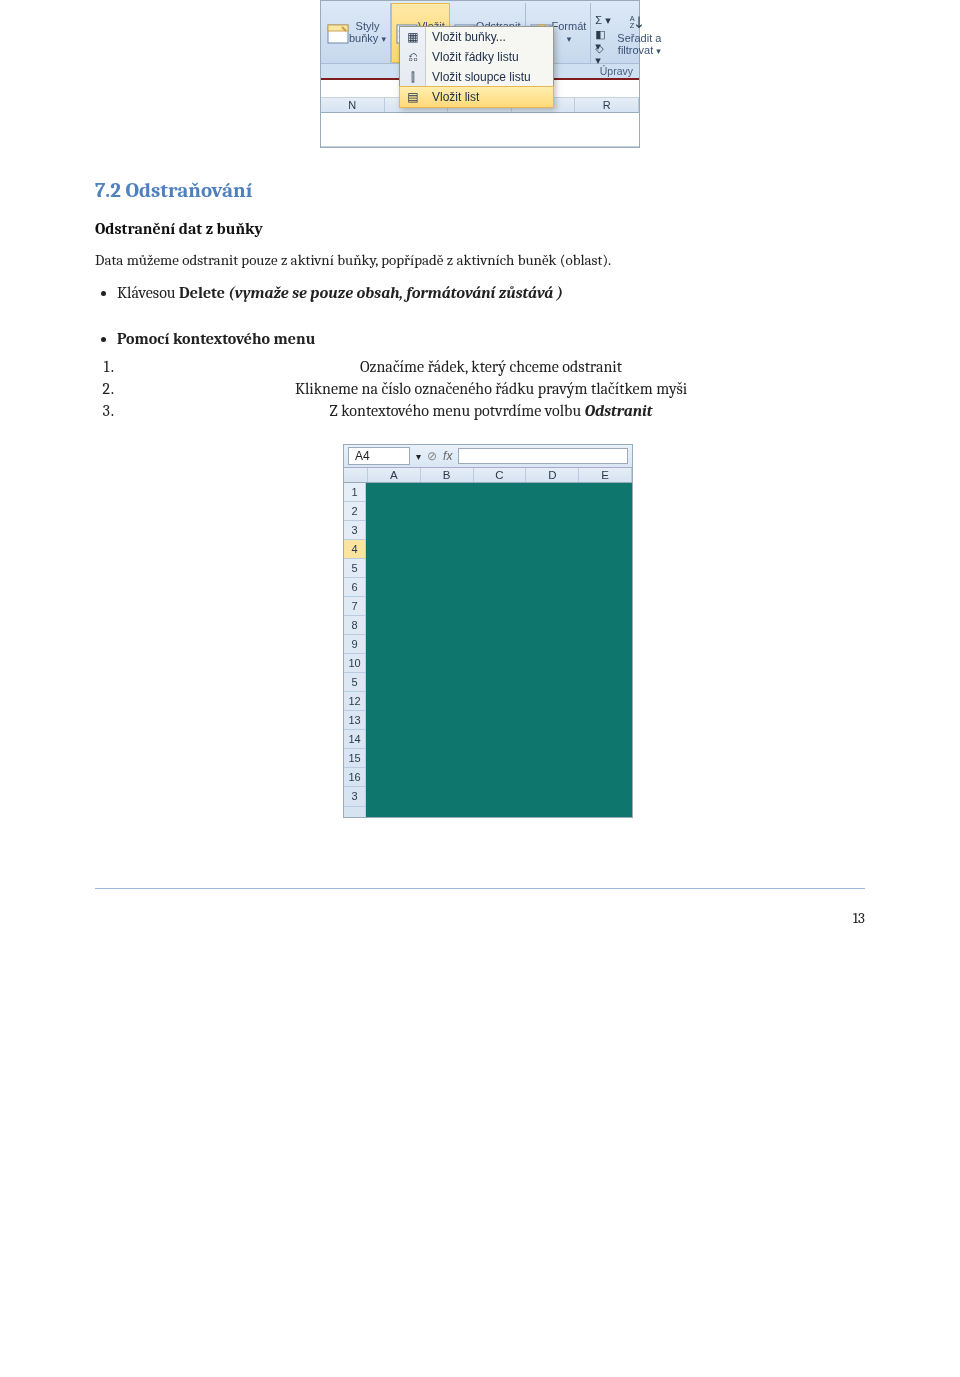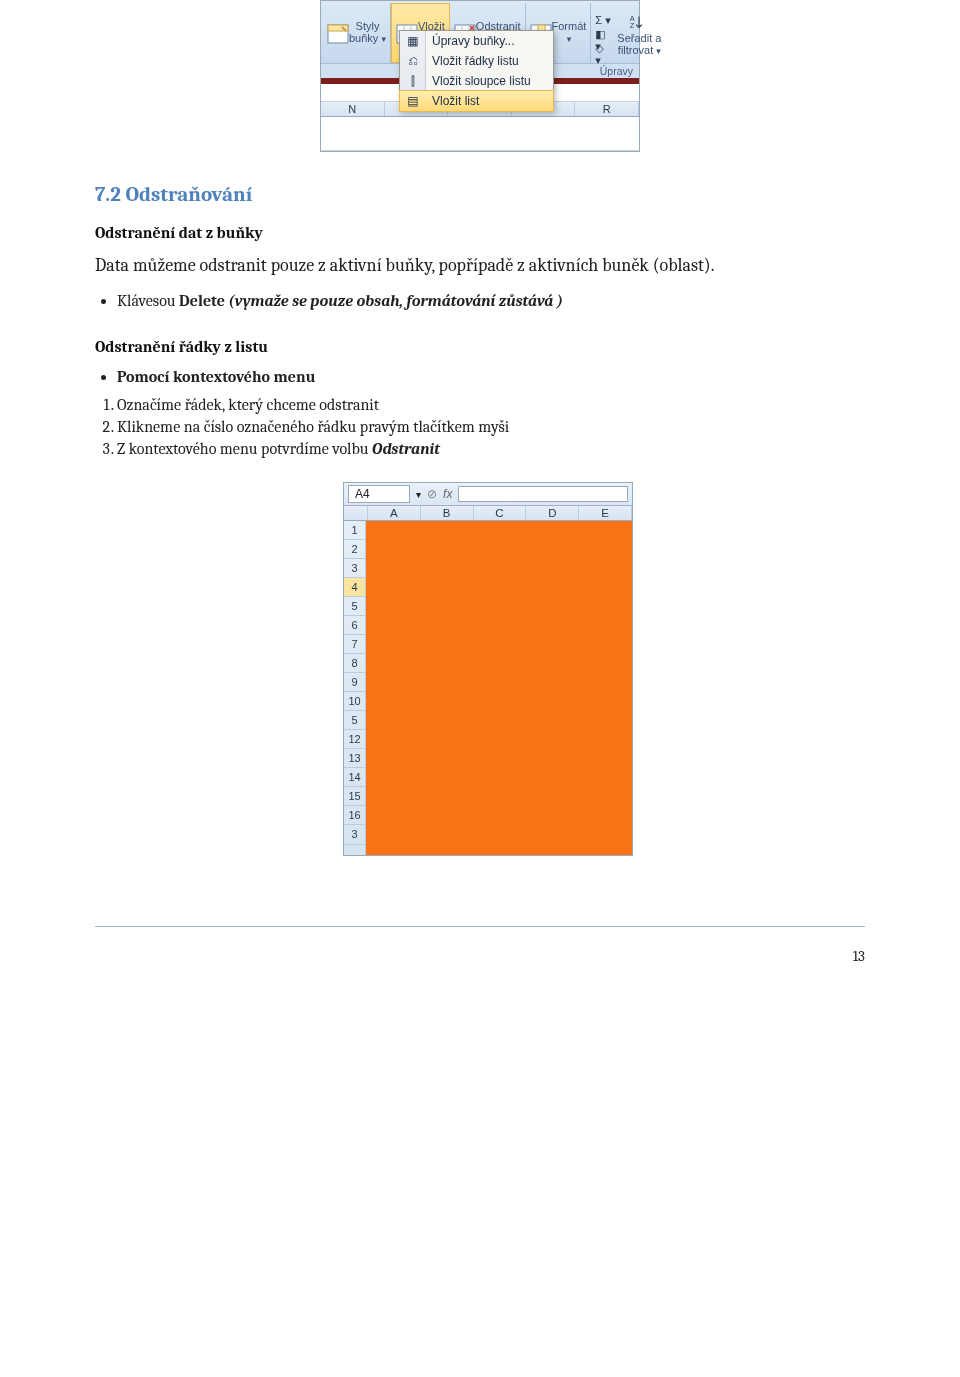--- a/index.html
+++ b/index.html
@@ -67,21 +67,21 @@
     flex-direction: column;
     gap: 2px;
     padding-top: 2px;
   }
   .mini-icon { width: 16px; height: 12px; font-size: 11px; line-height: 12px; }
   .group-title-row {
     display: flex;
     background: #cfe0f2;
     font-size: 10.5px;
     color: #4a6080;
-    border-bottom: 6px solid #7f1d1d;
+    border-bottom: 2px solid #7f1d1d;
   }
   .group-title-row div { padding: 1px 6px; border-right: 1px solid #a8bed6; }
   .group-title-row .right { margin-left: auto; border-right: none; }
   .colhdr-row {
     display: flex;
     background: linear-gradient(#e6eef7, #d6e3f1);
     font-size: 11px;
     color: #2b3b4d;
     border-bottom: 1px solid #9ab;
   }
@@ -125,21 +125,21 @@
     height: 18px;
     background: #fff;
     border-bottom: 1px solid #c8d2dc;
   }
 
   
   .ctx-shot {
     width: 290px;
     font-family: "Segoe UI", Tahoma, sans-serif;
     font-size: 12.5px;
-    background: #f97316;
+    background: #0f766e;
     border: 1px solid #9ab;
     margin-left: 16px;
   }
   .namebox-row {
     display: flex;
     align-items: center;
     background: linear-gradient(#e9f1fa, #d9e6f3);
     border-bottom: 1px solid #aac;
     padding: 2px 4px;
     gap: 6px;
@@ -198,36 +198,36 @@
     margin: 28px 0 18px 0;
   }
   .subheading {
     font-family: Cambria, Georgia, serif;
     font-weight: bold;
     font-size: 16px;
     margin: 14px 0 12px 0;
     color: #111;
   }
   p.body-text {
-    font-size: 18px;
+    font-size: 15px;
     margin: 10px 0 14px 0;
     line-height: 1.35;
   }
   ul.bullets {
     margin: 10px 0 28px 22px;
     padding: 0;
     font-size: 16px;
   }
   ul.bullets li { margin: 4px 0; }
   ol.steps {
     margin: 10px 0 24px 22px;
     padding: 0;
     font-size: 16px;
   }
-  ol.steps li { margin: 4px 0; }
+  ol.steps li { margin: 4px 0; text-align: center; }
   .page-number {
     text-align: right;
     font-size: 15px;
     color: #222;
     padding: 18px 95px 10px 0;
     border-top: none;
   }
   .pagenum-line {
     margin: 0 95px 2px 95px;
     border-top: 1.5px solid #9fb7d9;
@@ -317,21 +317,21 @@
         <div></div>
         <div></div>
         <div></div>
         <div>R</div>
       </div>
       <div style="position:relative;height:0;">
         <div class="dropdown" style="position:absolute;top:-86px;">
           <div class="ddicon-col"></div>
           <div class="dd-item">
             <span class="dd-icon">▦</span>
-            <span>Úpravy buňky...</span>
+            <span>Vložit buňky...</span>
           </div>
           <div class="dd-item">
             <span class="dd-icon">⎌</span>
             <span>Vložit řádky listu</span>
           </div>
           <div class="dd-item">
             <span class="dd-icon">⫿</span>
             <span>Vložit sloupce listu</span>
           </div>
           <div class="dd-item highlighted">
@@ -349,21 +349,20 @@
   <div class="subheading">Odstranění dat z buňky</div>
 
   <p class="body-text">Data můžeme odstranit pouze z aktivní buňky, popřípadě z aktivních buněk (oblast).</p>
 
   <ul class="bullets">
     <li>
       <span>Klávesou </span><strong>Delete</strong><em class="i"> (vymaže se pouze obsah, formátování zůstává )</em>
     </li>
   </ul>
 
-  <div class="subheading">Odstranění řádky z listu</div>
 
   <ul class="bullets" style="margin-bottom:10px;">
     <li><strong>Pomocí kontextového menu</strong></li>
   </ul>
 
   <ol class="steps">
     <li>Označíme řádek, který chceme odstranit</li>
     <li>Klikneme na číslo označeného řádku pravým tlačítkem myši</li>
     <li>
       <span>Z kontextového menu potvrdíme volbu </span><strong><em class="i">Odstranit</em></strong>

